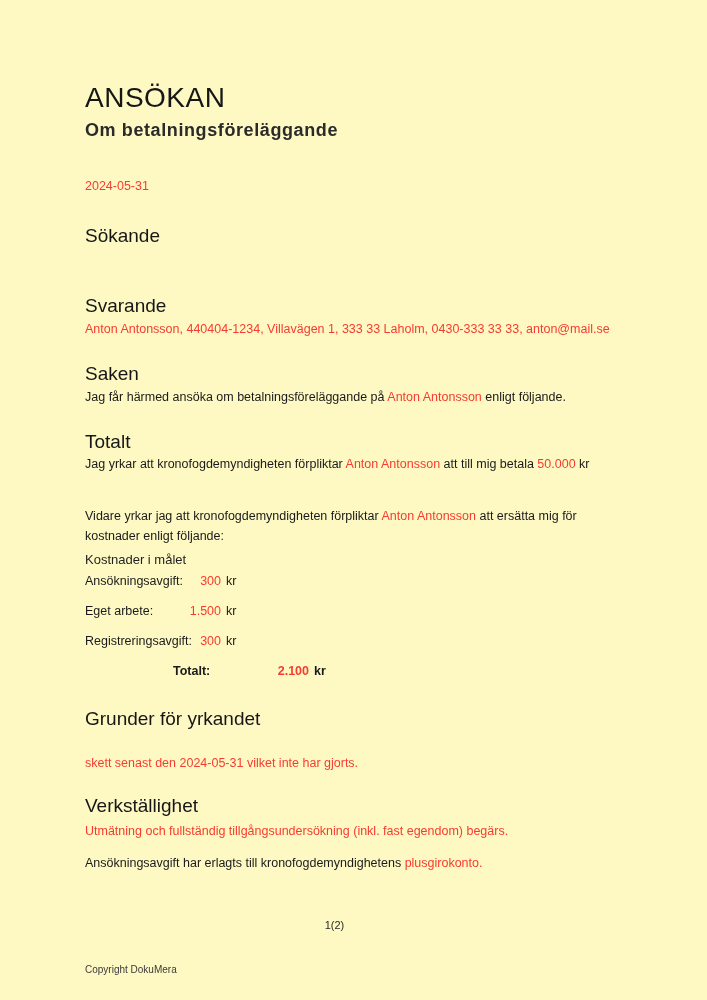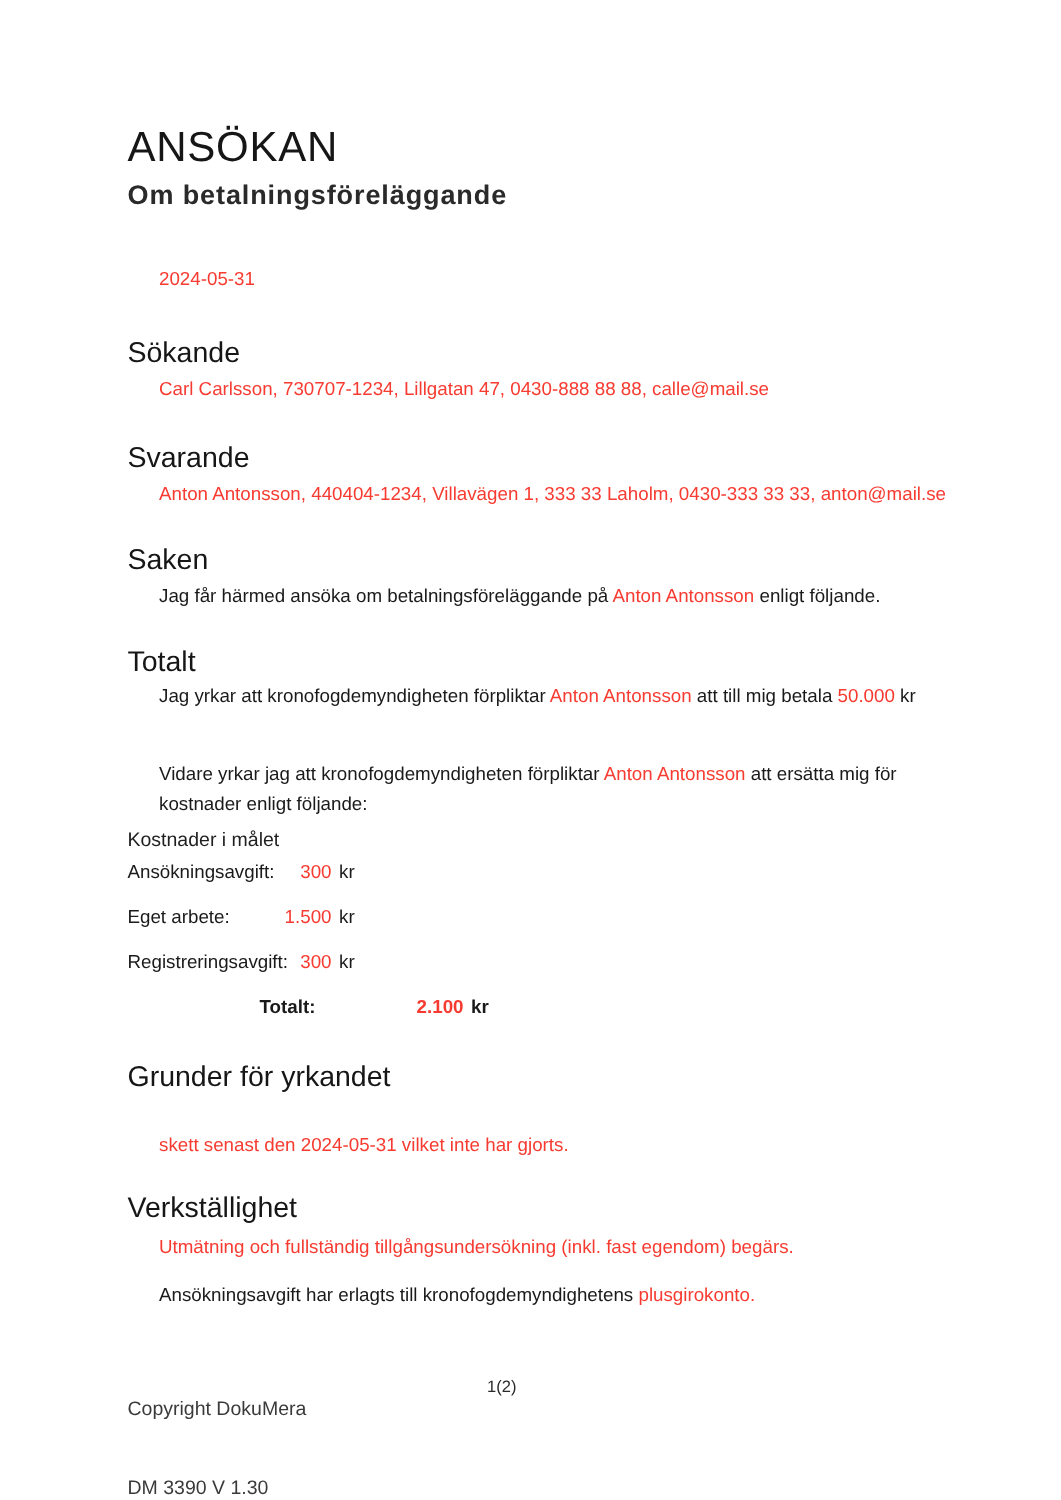--- a/index.html
+++ b/index.html
@@ -1,70 +1,69 @@
 <!DOCTYPE html>
 <html><head>
 <meta charset="utf-8">
 <style>
   html, body { margin: 0; padding: 0; background: #e9e9e9; }
   .page {
     position: relative;
     width: 707px;
     height: 1000px;
-    background: #ffffff;
+    background: #fef9c3;
     font-family: "Liberation Sans", sans-serif;
     color: #1a1a1a;
     overflow: hidden;
   }
   .abs { position: absolute; left: 85px; white-space: nowrap; }
   .red { color: #f73b31; }
   .title {
     font-size: 28px;
     font-weight: 400;
     letter-spacing: 0.5px;
     color: #161616;
   }
   .subtitle {
     font-size: 18px;
     font-weight: 700;
     letter-spacing: 0.6px;
     color: #2a2a2a;
   }
-  .body-text { font-size: 12.5px; line-height: 20px; margin-left: 21px; }
+  .body-text { font-size: 12.5px; line-height: 20px; }
   .heading {
     font-size: 19px;
     font-weight: 400;
     color: #161616;
   }
   .subheading { font-size: 13px; font-weight: 400; color: #1f1f1f; }
   .cost-row { width: 545px; font-size: 12.5px; }
   .cost-row .cost-value {
     position: absolute; left: 0; width: 136px;
     text-align: right; display: inline-block;
   }
   .cost-row .cost-unit { position: absolute; left: 141px; }
   .bold, .bold span { font-weight: 700; margin-left: 44px; }
   .page-number {
     position: absolute; left: 0; width: 669px;
     text-align: center; font-size: 11px; color: #2a2a2a;
   }
-  .copyright { font-size: 13px; color: #3a3a3a; line-height: 11px; }
+  .copyright { font-size: 10px; color: #3a3a3a; line-height: 11px; margin-top: 31px; }
 </style>
 </head>
 <body>
 
 <div class="page">
 
   <div class="abs title" style="top:82px">ANSÖKAN</div>
   <div class="abs subtitle" style="top:120px">Om betalningsföreläggande</div>
 
   <div class="abs body-text red" style="top:176px">2024-05-31</div>
 
   <div class="abs heading" style="top:225px">Sökande</div>
-  <div class="abs body-text red" style="top:249px">Carl Carlsson, 730707-1234, Lillgatan 47, 0430-888 88 88, calle@mail.se</div>
 
   <div class="abs heading" style="top:295px">Svarande</div>
   <div class="abs body-text red" style="top:319px">Anton Antonsson, 440404-1234, Villavägen 1, 333 33 Laholm, 0430-333 33 33, anton@mail.se</div>
 
   <div class="abs heading" style="top:363px">Saken</div>
   <div class="abs body-text" style="top:387px"><span>Jag får härmed ansöka om betalningsföreläggande på </span><span class="red">Anton Antonsson</span><span> enligt följande.</span></div>
 
   <div class="abs heading" style="top:431px">Totalt</div>
   <div class="abs body-text" style="top:454px"><span>Jag yrkar att kronofogdemyndigheten förpliktar </span><span class="red">Anton Antonsson</span><span> att till mig betala </span><span class="red">50.000</span><span> kr</span></div>
 

